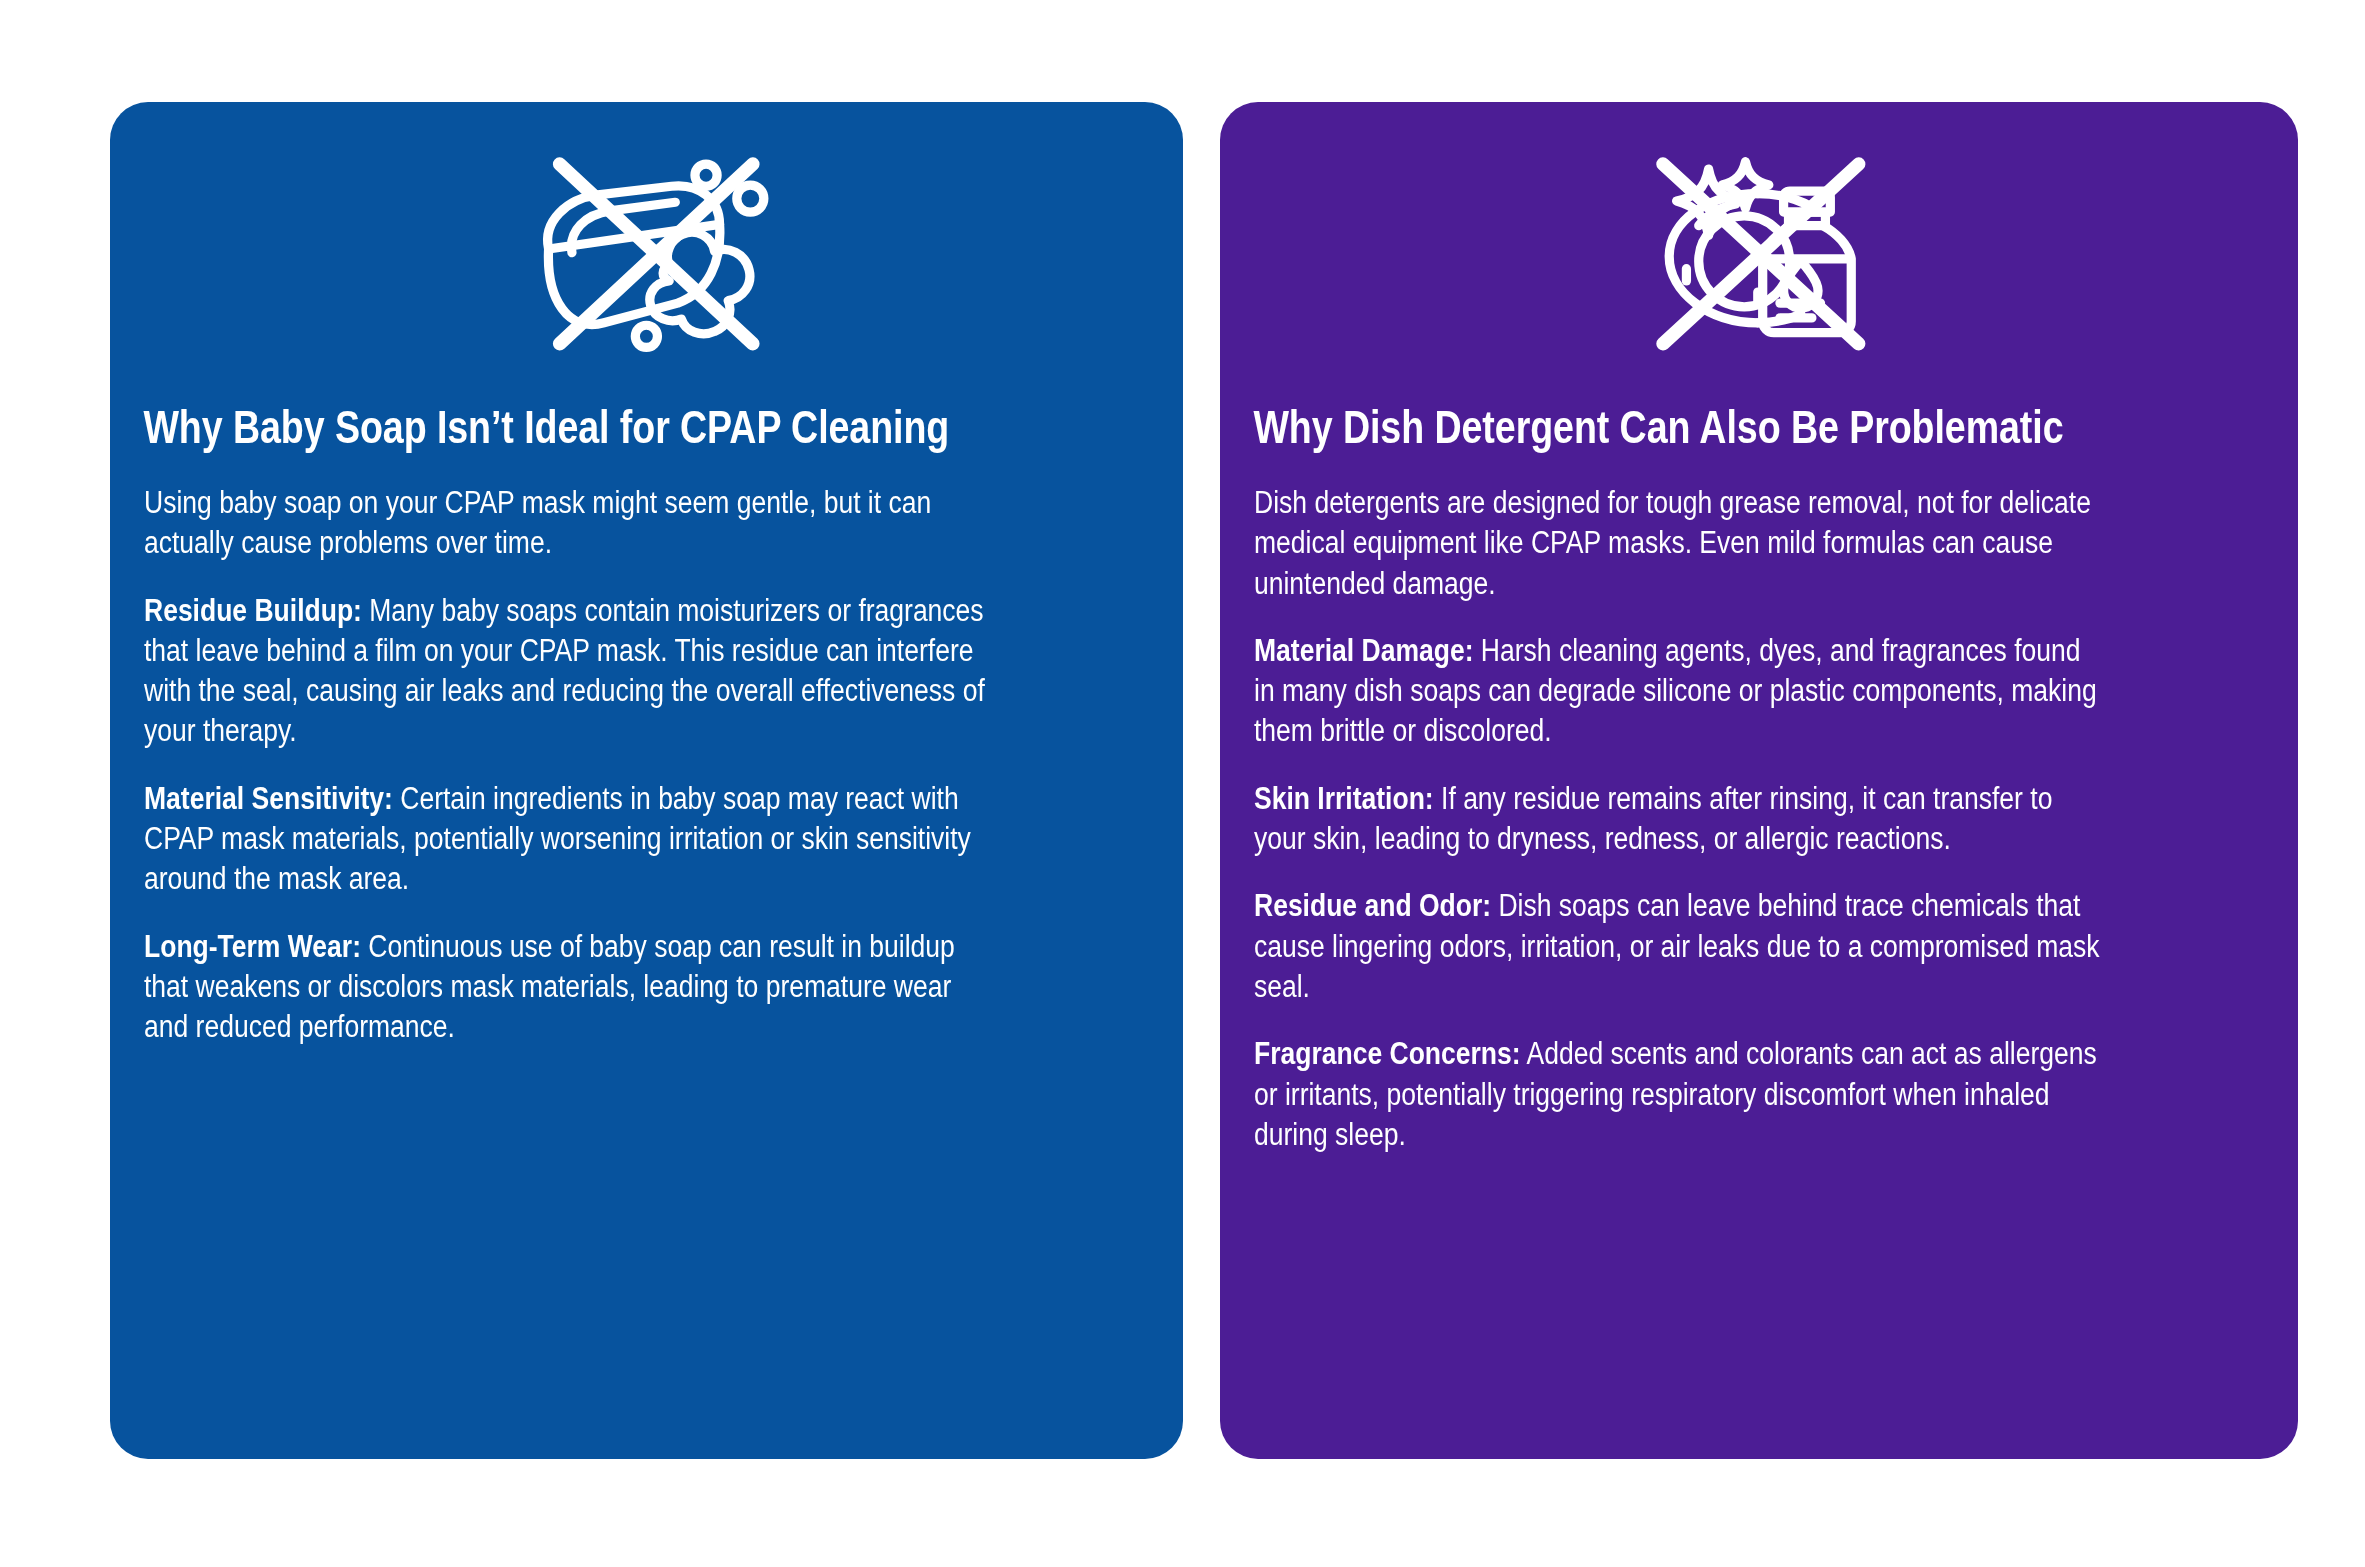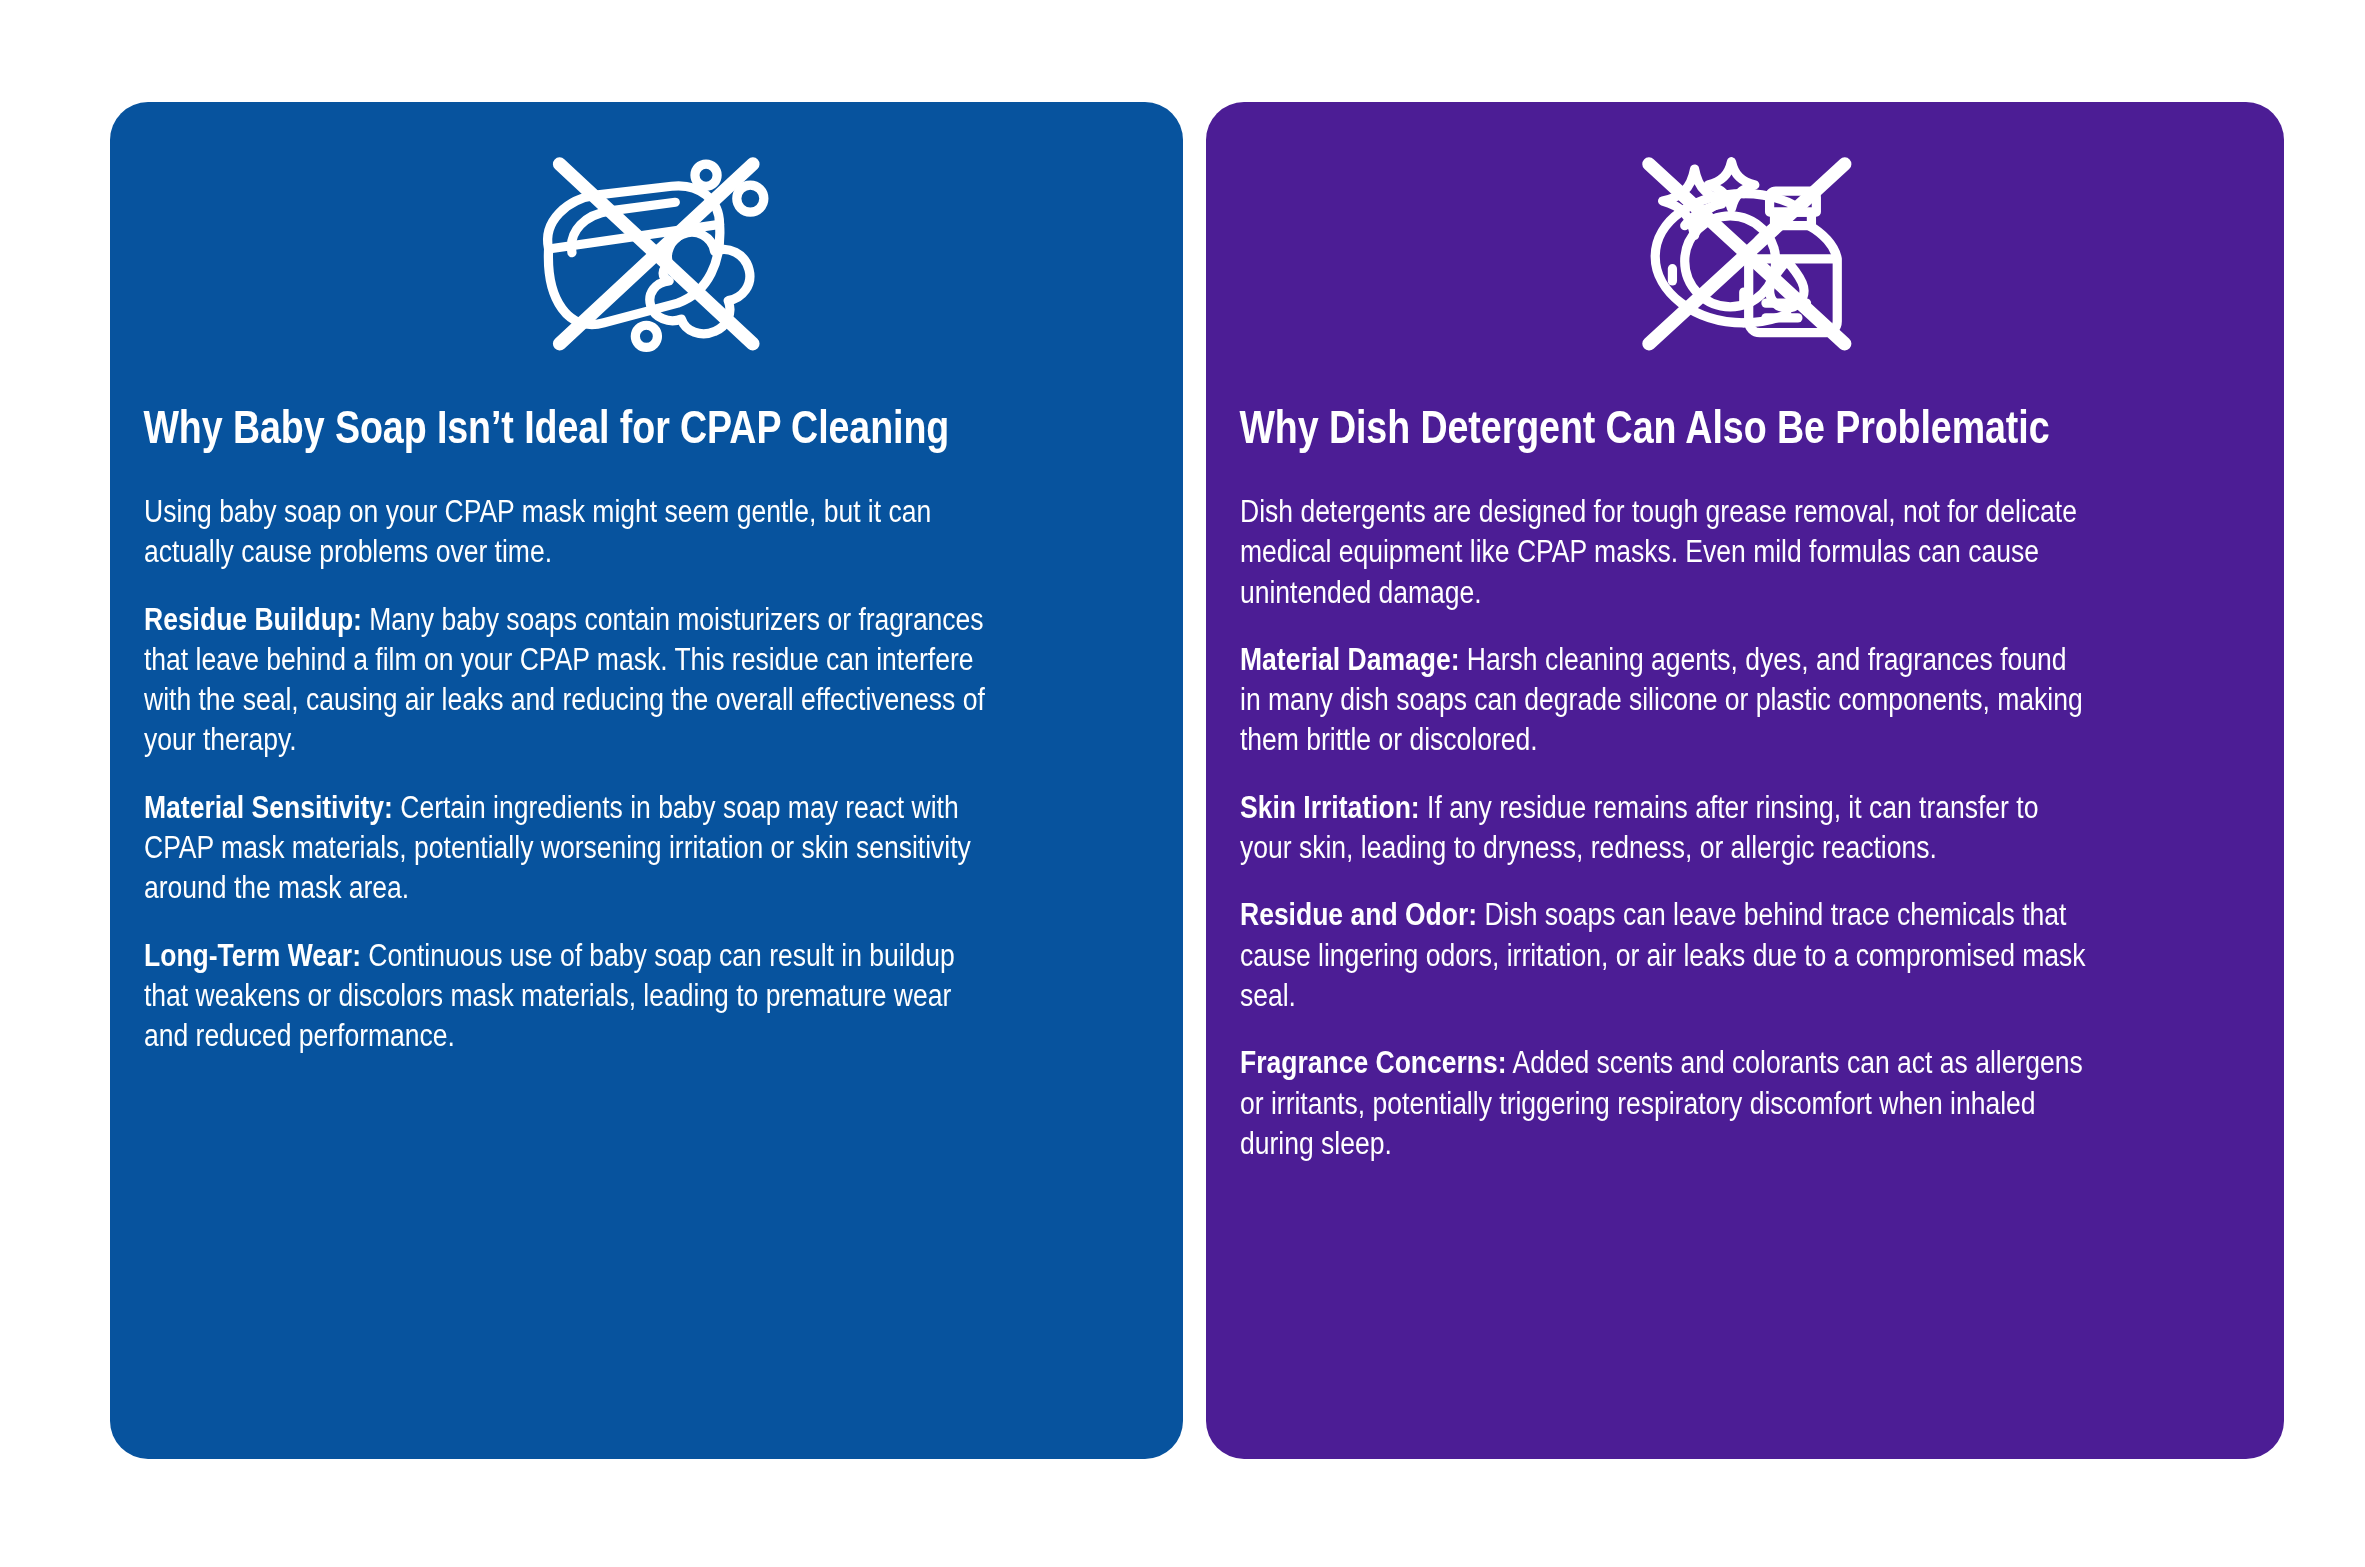--- a/index.html
+++ b/index.html
@@ -23,21 +23,21 @@
   }
 
   .cards {
     position: absolute;
     left: 110px;
     top: 102px;
     width: 2143px;
     height: 1357px;
     display: flex;
     flex-direction: row;
-    gap: 23px;
+    gap: 37px;
   }
 
   .card {
     flex: 1 1 0;
     background: #07539E;
     border-radius: 38px;
     box-sizing: border-box;
     padding: 36px 32px 25px 32px;
     display: flex;
     flex-direction: column;
@@ -64,21 +64,21 @@
     font-weight: bold;
     letter-spacing: -0.1px;
     margin: 0 0 0 0;
     padding: 0 0 0 1.8px;
     transform: scaleX(0.80);
     transform-origin: left center;
     white-space: nowrap;
   }
 
   .body-block {
-    margin-top: 42px;
+    margin-top: 33px;
     padding-left: 1.8px;
     width: 853px;
   }
 
   .para {
     color: #ffffff;
     font-family: "Liberation Sans Narrow", "Liberation Sans", sans-serif;
     font-size: 31px;
     line-height: 1.30;
     margin: 0 0 27px 0;

